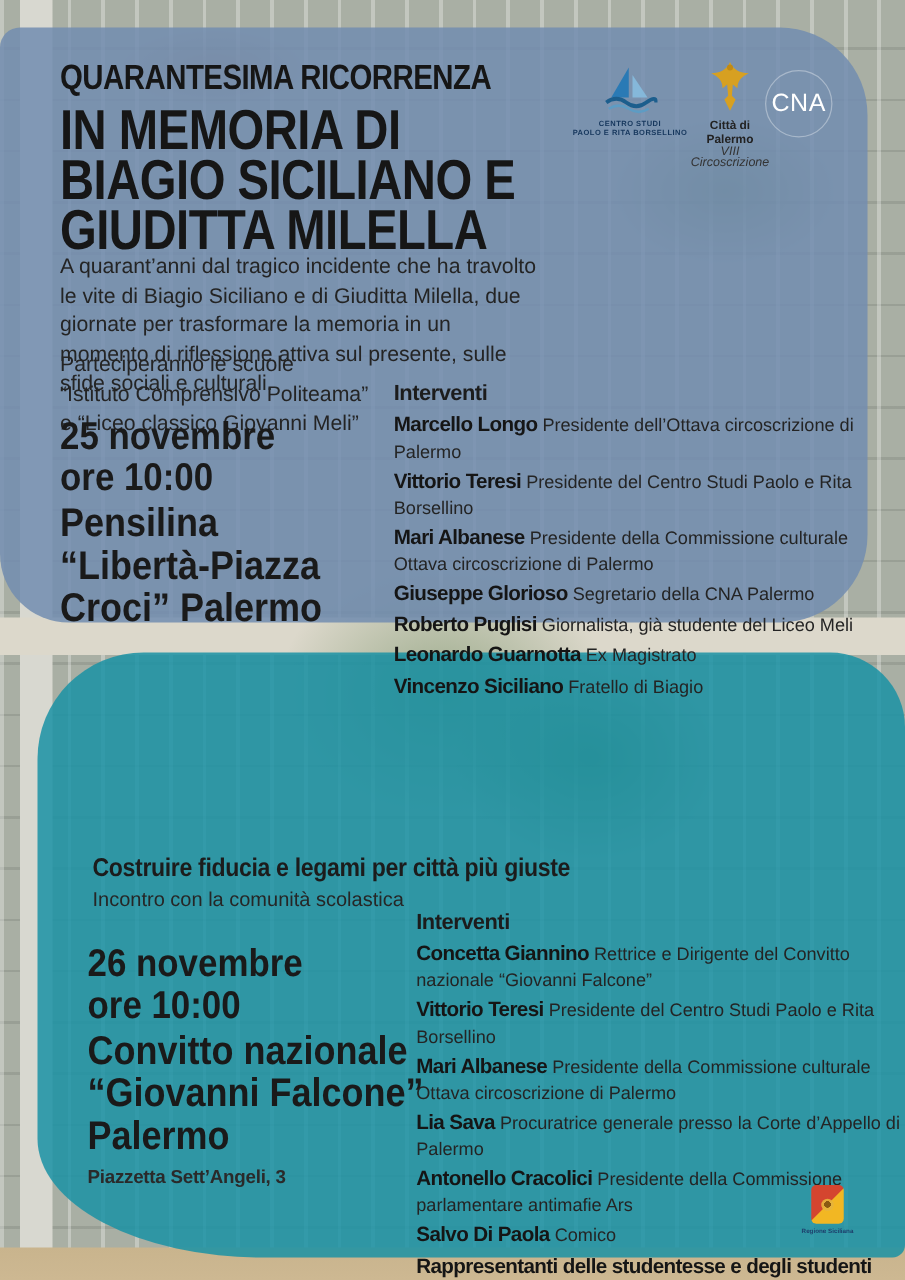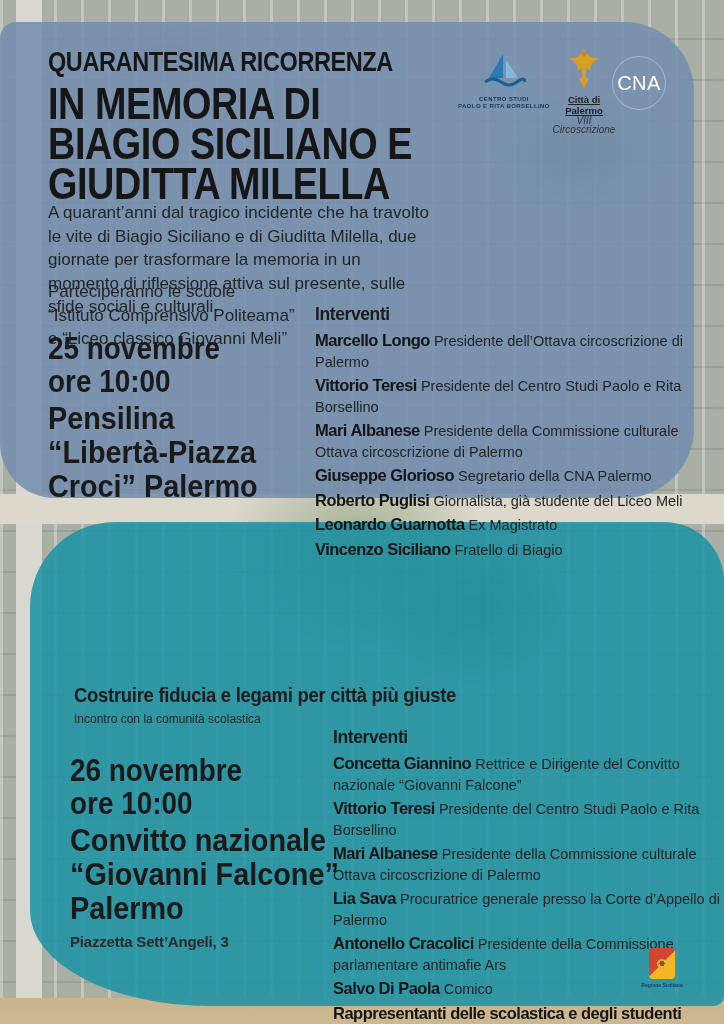--- a/index.html
+++ b/index.html
@@ -51,25 +51,25 @@
   .h2{font-size:47px;line-height:42px;font-weight:bold;letter-spacing:-.5px;color:#161616;}
   .body-text{font-size:17px;line-height:23.5px;color:#242424;}
   .date-line{font-size:31px;line-height:33px;font-weight:bold;color:#1a1a1a;}
   .venue-line{font-size:32px;line-height:34px;font-weight:bold;color:#1a1a1a;}
   .addr{font-size:15px;font-weight:bold;color:#2a2a2a;margin-top:8px;letter-spacing:-.2px;}
   .interventi{font-size:17.5px;font-weight:bold;letter-spacing:-.4px;color:#1c1c1c;}
   .spk{margin-bottom:3px;font-size:14.5px;line-height:20.5px;color:#242424;}
   .spk .n{font-weight:bold;font-size:16.5px;letter-spacing:-.5px;color:#151515;}
   .spk .r{margin-left:4px;}
   .subtitle{font-size:20.5px;font-weight:bold;letter-spacing:-.3px;color:#1c1c1c;}
-  .note{font-size:12px;color:#262626;}
+  .note{font-size:16px;color:#262626;}
   
   .logo{position:absolute;text-align:center;}
   .logo-cap{font-size:6px;letter-spacing:.4px;color:#15365c;font-weight:bold;line-height:7px;}
-  .pal-l1{font-size:9.5px;font-weight:bold;color:#222;line-height:11px;text-decoration:underline;}
+  .pal-l1{font-size:9.5px;font-weight:bold;color:#222;line-height:11px;}
   .pal-l2{font-size:10px;font-style:italic;color:#333;line-height:9px;}
   .cna-wrap{position:absolute;width:52px;height:52px;border-radius:50%;
     border:1px solid rgba(255,255,255,.35);display:flex;align-items:center;justify-content:center;}
   .cna-text{font-size:20px;font-weight:normal;color:#fff;letter-spacing:.5px;}
   .sicilia-flag{width:26px;height:31px;border-radius:4px;
     background:linear-gradient(135deg,#d4452f 49%,#f2b723 51%);
     display:flex;align-items:center;justify-content:center;margin:0 auto;}
   .trinacria{width:10px;height:10px;border-radius:50%;
     background:radial-gradient(circle at 50% 45%, #8a5a12 0 35%, rgba(230,180,60,.9) 36% 70%, rgba(0,0,0,0) 71%);}
   .sic-cap{font-size:5px;line-height:6px;color:#1d3e6b;font-weight:bold;margin-top:3px;}
@@ -154,21 +154,21 @@
   </div>
 
   <div class="abs interventi" style="left:333px;top:727px;">Interventi</div>
   <div class="abs" style="left:333px;top:753px;width:394px;">
     <div class="spk"><span class="n">Concetta Giannino</span><span class="r">Rettrice e Dirigente del Convitto nazionale “Giovanni Falcone”</span></div>
     <div class="spk"><span class="n">Vittorio Teresi</span><span class="r">Presidente del Centro Studi Paolo e Rita Borsellino</span></div>
     <div class="spk"><span class="n">Mari Albanese</span><span class="r">Presidente della Commissione culturale Ottava circoscrizione di Palermo</span></div>
     <div class="spk"><span class="n">Lia Sava</span><span class="r">Procuratrice generale presso la Corte d’Appello di Palermo</span></div>
     <div class="spk"><span class="n">Antonello Cracolici</span><span class="r">Presidente della Commissione parlamentare antimafie Ars</span></div>
     <div class="spk"><span class="n">Salvo Di Paola</span><span class="r">Comico</span></div>
-    <div class="spk"><span class="n">Rappresentanti delle scolastica e degli studenti</span><span class="r"></span></div>
+    <div class="spk"><span class="n">Rappresentanti delle studentesse e degli studenti</span><span class="r"></span></div>
   </div>
 
   <div class="abs" style="left:632px;top:948px;width:60px;text-align:center;">
     <div class="sicilia-flag">
       <div class="trinacria"></div>
     </div>
     <div class="sic-cap">Regione Siciliana</div>
   </div>
 </div>
 

